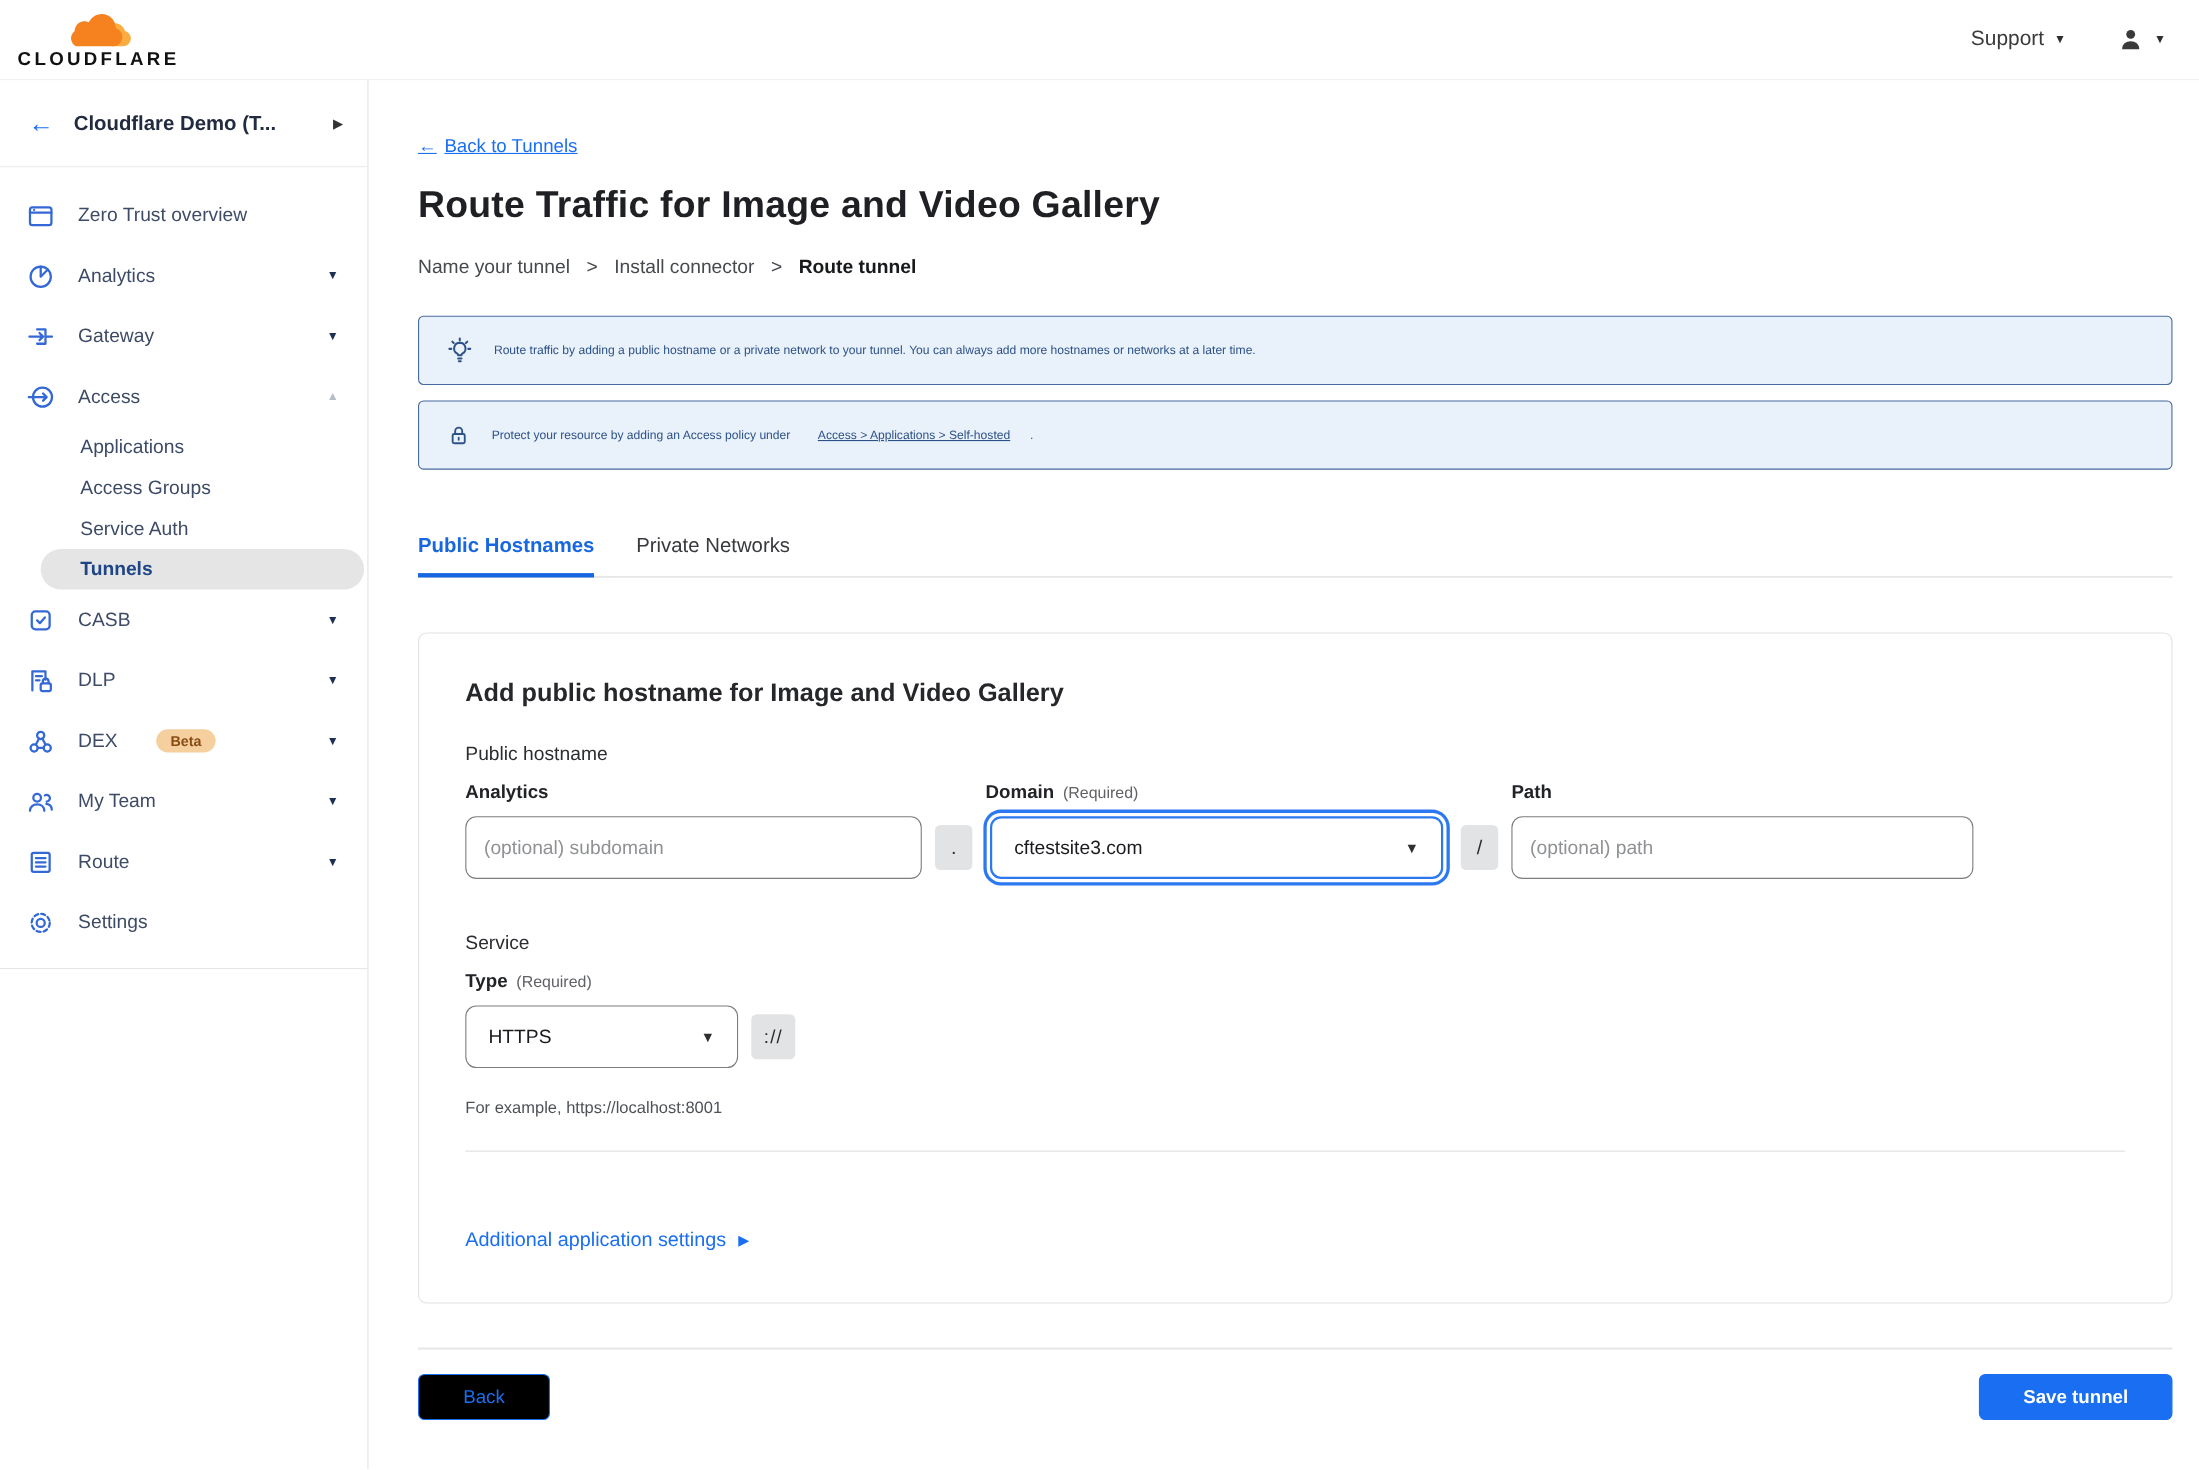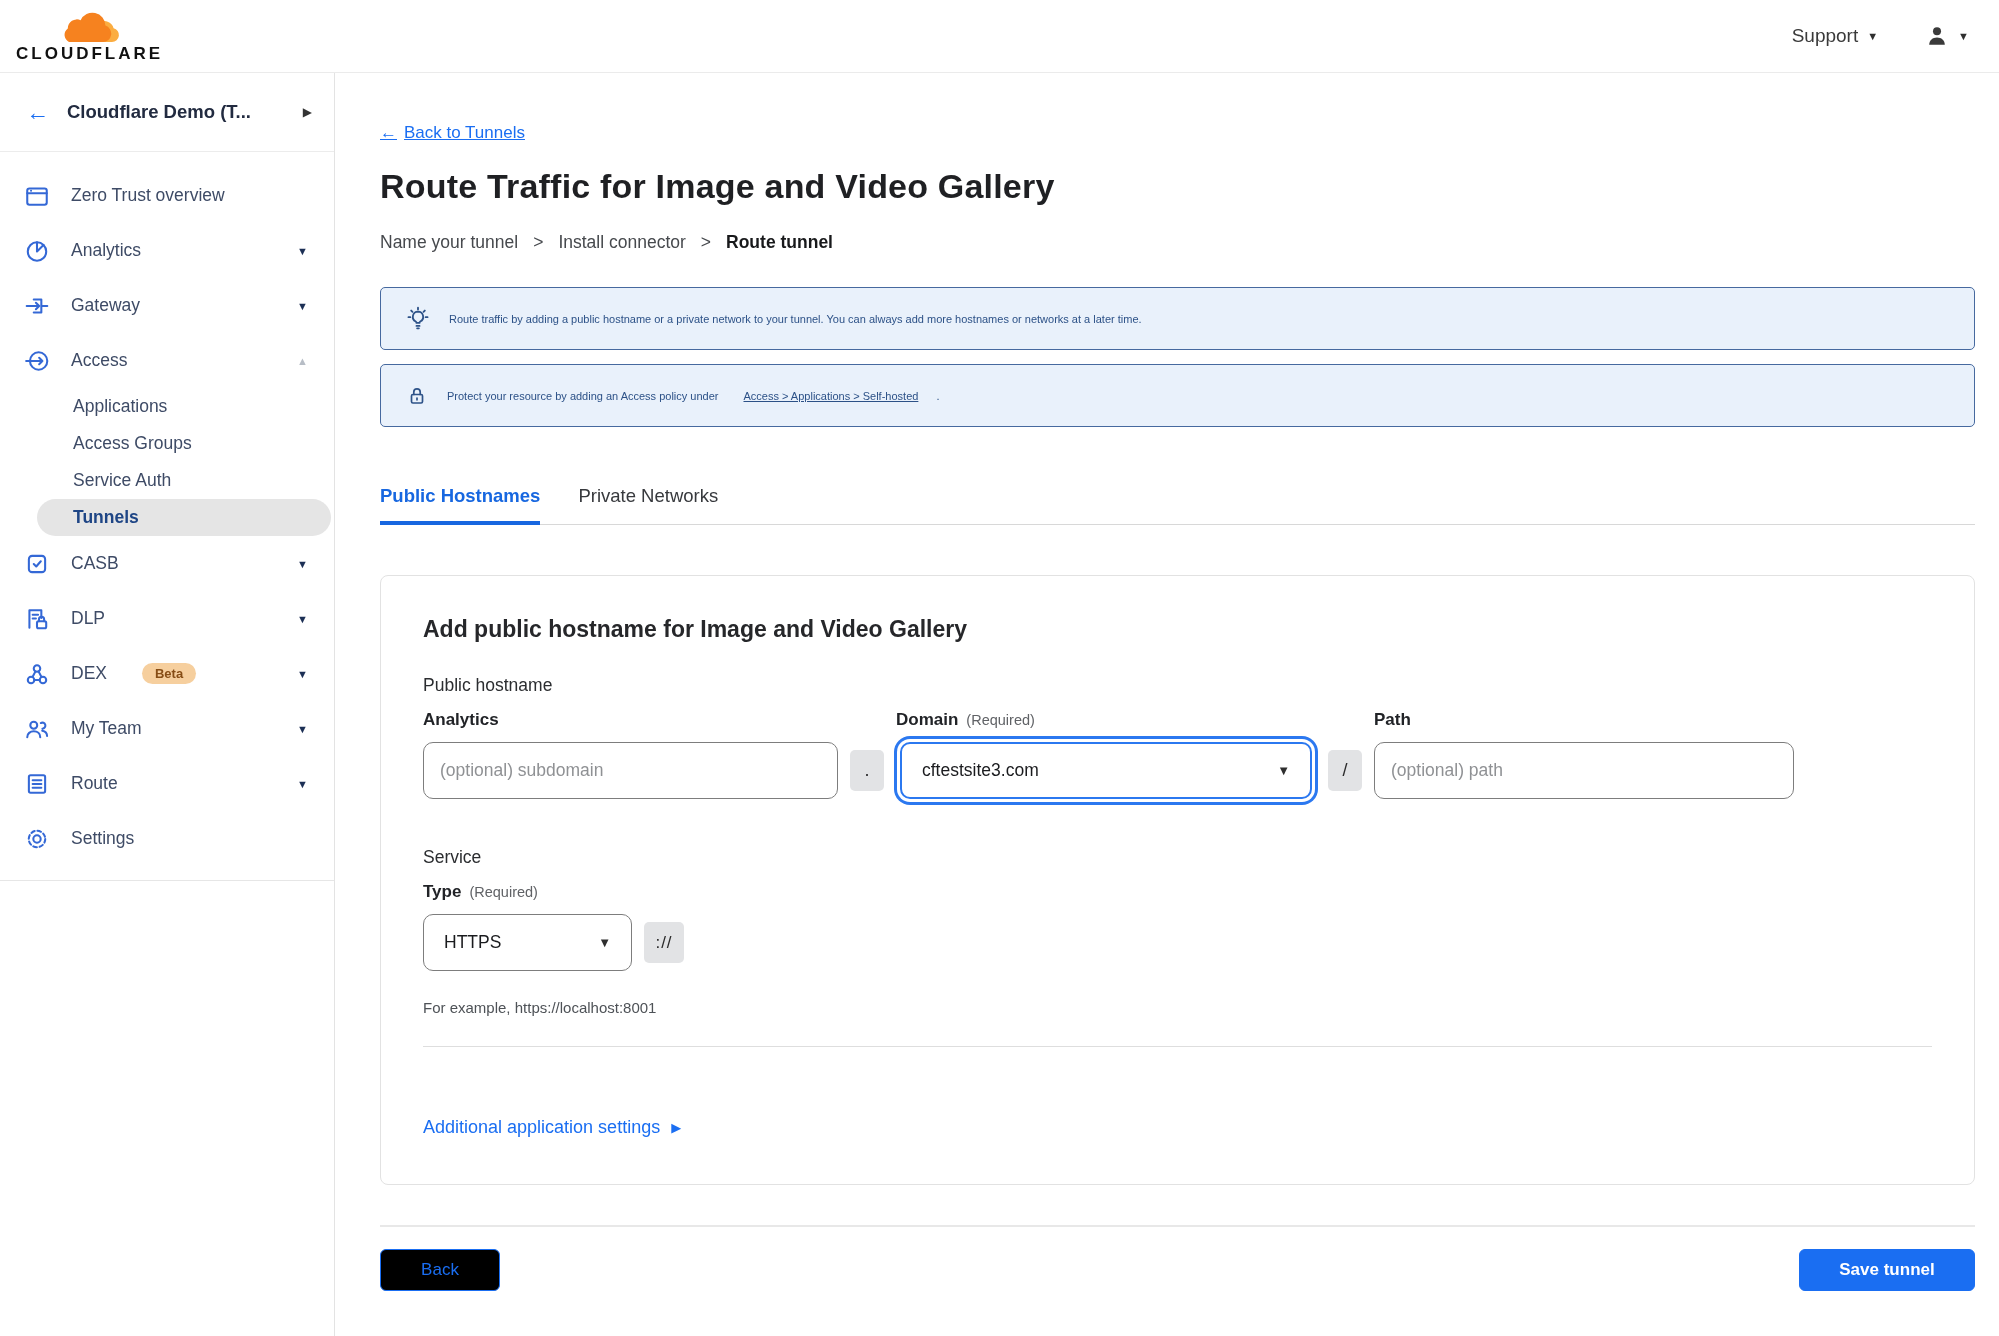--- a/index.html
+++ b/index.html
@@ -77,21 +77,21 @@
   .w-path{width:420px;}
   .sep-box{width:34px;height:41px;background:#e2e3e5;border-radius:5px;display:flex;
     align-items:center;justify-content:center;font-size:18px;color:#2b2b2b;margin:0 12px 8px 12px;}
   .sep-box.wide{width:40px;font-size:17px;letter-spacing:1px;}
   .select{height:57px;box-sizing:border-box;border:1px solid #7d7d7d;border-radius:10px;
     display:flex;align-items:center;padding:0 20px;font-size:17.5px;color:#1a1b1e;background:#fff;
     cursor:pointer;}
   .select .sel-caret{margin-left:auto;font-size:13px;color:#2f2f2f;padding-left:16px;}
   .select.focused{width:412px;border:2px solid #2b78f0;
     box-shadow:0 0 0 3px #fff,0 0 0 6px #2b78f0;margin:0 4px;}
-  .select.type-select{width:209px;}
+  .select.type-select{width:248px;}
   .service-label{margin-top:48px;font-size:17.5px;color:#2b2d30;}
   .url-input{width:412px;background:#e5eefc;}
   .hint{margin-top:28px;font-size:15px;color:#4e5257;}
   .card-divider{margin-top:30px;border-top:1px solid #dedede;}
   .additional{margin-top:70px;display:inline-flex;align-items:center;gap:11px;color:#1a6ef2;
     font-size:18px;cursor:pointer;}
   .additional .tri{font-size:13px;}
 
   .footer-rule{margin-top:40px;border-top:2px solid #e8e8e8;}
   .footer{margin-top:22px;display:flex;justify-content:space-between;align-items:center;}

